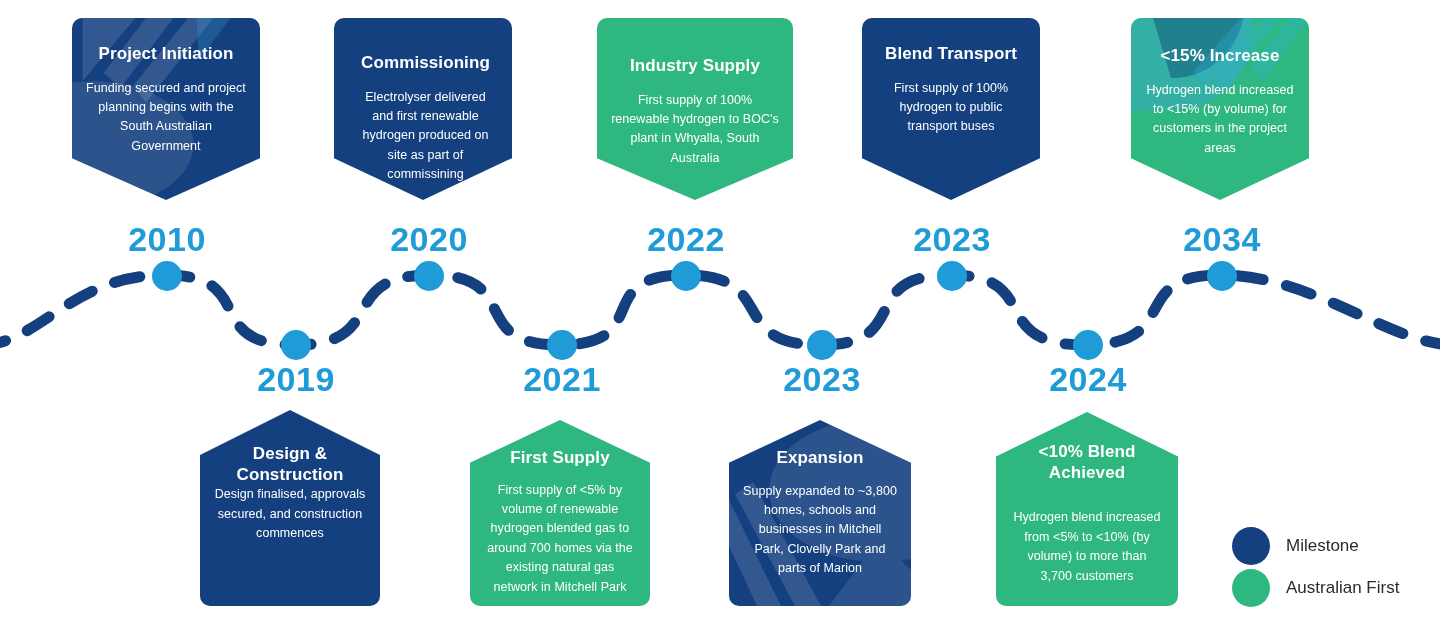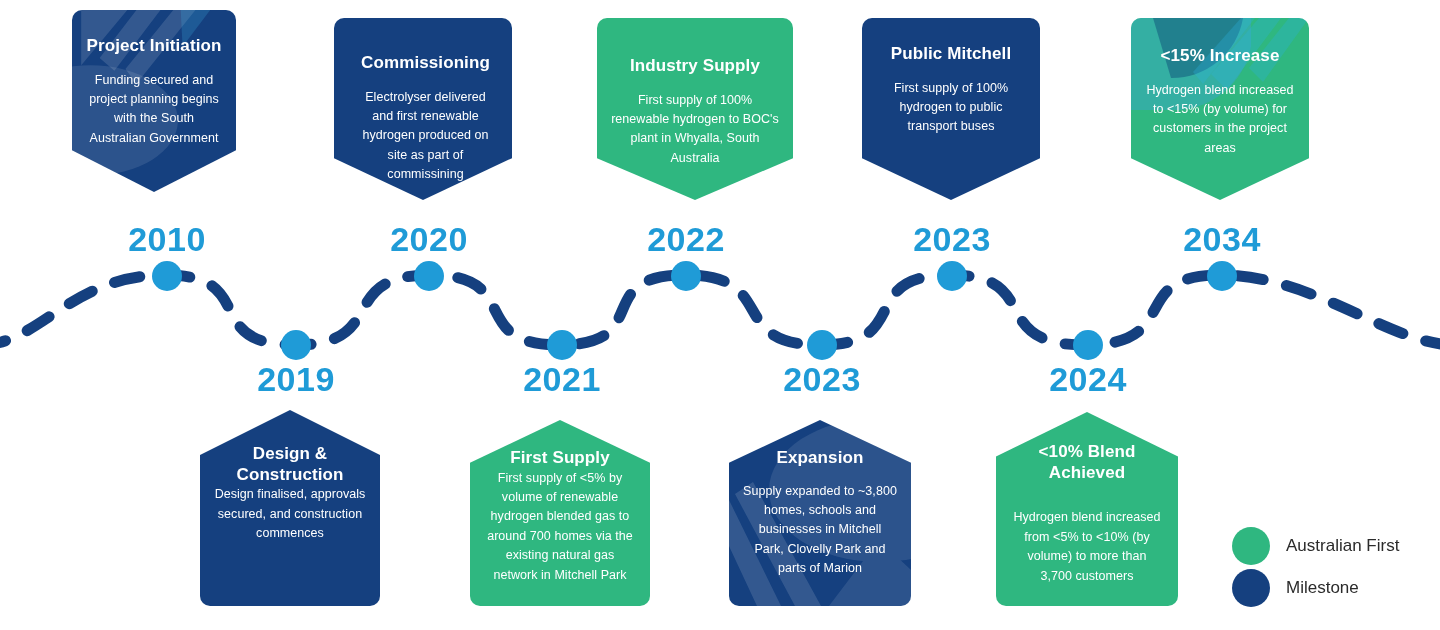--- a/index.html
+++ b/index.html
@@ -108,21 +108,21 @@
   <div class="year" style="left:87px;top:220px;">2010</div>
   <div class="year" style="left:216px;top:360px;">2019</div>
   <div class="year" style="left:349px;top:220px;">2020</div>
   <div class="year" style="left:482px;top:360px;">2021</div>
   <div class="year" style="left:606px;top:220px;">2022</div>
   <div class="year" style="left:742px;top:360px;">2023</div>
   <div class="year" style="left:872px;top:220px;">2023</div>
   <div class="year" style="left:1008px;top:360px;">2024</div>
   <div class="year" style="left:1142px;top:220px;">2034</div>
 
-  <div class="card top navy" style="left:72px;top:10px;width:164px;height:182px;">
+  <div class="card top navy" style="left:72px;top:18px;width:188px;height:182px;">
     <svg class="tex" viewBox="0 0 178 182" preserveAspectRatio="none">
       <g opacity="0.13" fill="#ffffff">
         <path d="M10 0 L60 0 L10 60 Z"></path>
         <path d="M70 0 L96 0 L46 66 L30 52 Z"></path>
         <path d="M110 0 L134 0 L70 80 L58 64 Z"></path>
       </g>
       <g opacity="0.22" fill="#3fb6e6">
         <path d="M118 0 L150 0 L120 40 Z"></path>
       </g>
       <g opacity="0.10" fill="#ffffff">
@@ -144,21 +144,21 @@
 
   <div class="card top green" style="left:597px;top:18px;width:196px;height:182px;">
     <div class="card-inner" style="padding-top:38px;">
       <p class="card-title">Industry Supply</p>
       <p class="card-body" style="margin-top:14px;">First supply of 100% renewable hydrogen to BOC's plant in Whyalla, South Australia</p>
     </div>
   </div>
 
   <div class="card top navy" style="left:862px;top:18px;width:178px;height:182px;">
     <div class="card-inner" style="padding-top:26px;">
-      <p class="card-title">Public Mitchell</p>
+      <p class="card-title">Blend Transport</p>
       <p class="card-body" style="margin-top:14px;">First supply of 100% hydrogen to public transport buses</p>
     </div>
   </div>
 
   <div class="card top green" style="left:1131px;top:18px;width:178px;height:182px;">
     <svg class="tex" viewBox="0 0 178 182" preserveAspectRatio="none">
       <g opacity="0.55">
         <path d="M0 0 L120 0 L120 28 A78 78 0 0 1 40 92 L0 92 Z" fill="#3aa9bf"></path>
         <path d="M22 0 L112 0 A72 72 0 0 1 40 60 Z" fill="#17559a"></path>
       </g>
@@ -177,21 +177,21 @@
   <div class="card bottom navy" style="left:200px;top:410px;width:180px;height:196px;">
     <div class="card-inner" style="padding-top:34px;">
       <p class="card-title">Design &amp; Construction</p>
       <p class="card-body" style="">Design finalised, approvals secured, and construction commences</p>
     </div>
   </div>
 
   <div class="card bottom green" style="left:470px;top:420px;width:180px;height:186px;">
     <div class="card-inner" style="padding-top:28px;">
       <p class="card-title">First Supply</p>
-      <p class="card-body" style="">First supply of &lt;5% by volume of renewable hydrogen blended gas to around 700 homes via the existing natural gas network in Mitchell Park</p>
+      <p class="card-body" style="margin-top:12px;">First supply of &lt;5% by volume of renewable hydrogen blended gas to around 700 homes via the existing natural gas network in Mitchell Park</p>
     </div>
   </div>
 
   <div class="card bottom navy" style="left:729px;top:420px;width:182px;height:186px;">
     <svg class="tex" viewBox="0 0 182 186" preserveAspectRatio="none">
       <g opacity="0.13" fill="#ffffff">
         <path d="M0 80 L52 186 L28 186 L0 126 Z"></path>
         <path d="M24 62 L92 186 L66 186 L6 74 Z"></path>
       </g>
       <g opacity="0.10" fill="#ffffff">
@@ -207,22 +207,22 @@
 
   <div class="card bottom green" style="left:996px;top:412px;width:182px;height:194px;">
     <div class="card-inner" style="padding-top:30px;">
       <p class="card-title">&lt;10% Blend Achieved</p>
       <p class="card-body" style="margin-top:25px;">Hydrogen blend increased from &lt;5% to  &lt;10% (by volume) to more than 3,700 customers</p>
     </div>
   </div>
 
   <div id="legend">
     <div class="legend-row">
+      <div class="legend-swatch navy"></div>
+      <div class="legend-label">Milestone</div>
+    </div>
+    <div class="legend-row">
       <div class="legend-swatch green"></div>
       <div class="legend-label">Australian First</div>
     </div>
-    <div class="legend-row">
-      <div class="legend-swatch navy"></div>
-      <div class="legend-label">Milestone</div>
-    </div>
   </div>
 
 </div>
 
 </body></html>

